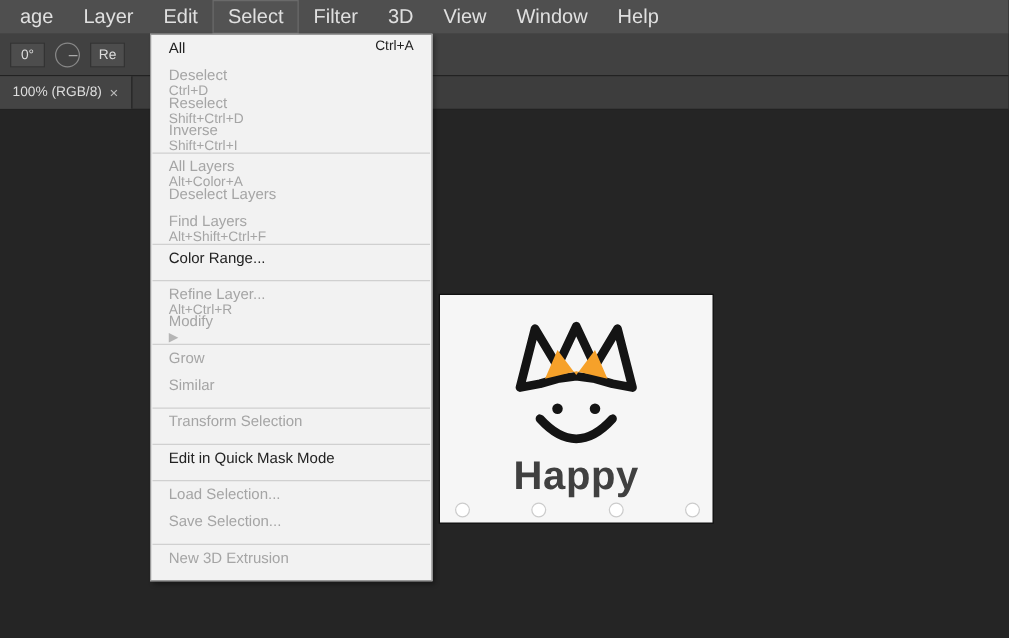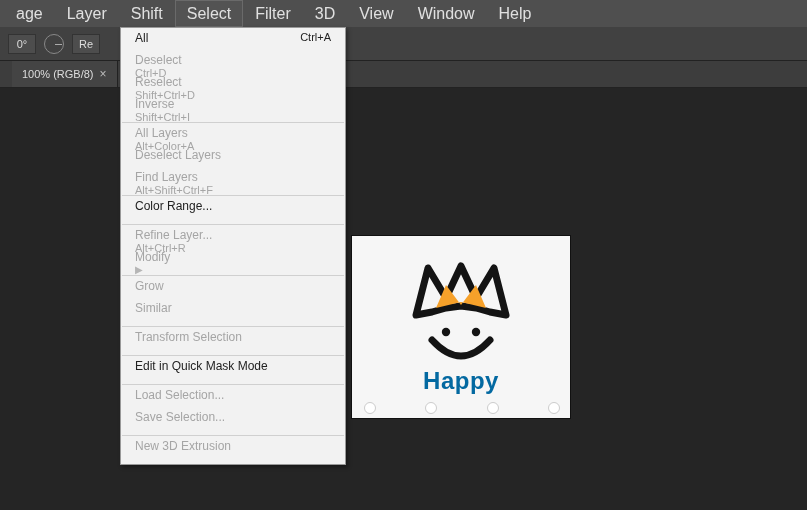--- a/index.html
+++ b/index.html
@@ -12,47 +12,47 @@
 
   
   .optionsbar { height: 34px; background: #414141; border-bottom: 1px solid #222; display: flex; align-items: center; color: #ddd; font-size: 11px; padding: 0 8px; gap: 8px; }
   .deg-input { width: 28px; height: 20px; background: #4d4d4d; border: 1px solid #333; color: #ddd; text-align: center; font-size: 11px; }
   .dial { width: 20px; height: 20px; border: 1px solid #888; border-radius: 50%; position: relative; }
   .dial::after { content:""; position:absolute; width:7px; height:1px; background:#aaa; top:9px; left:10px; }
   .opt-btn { height: 20px; background: #4d4d4d; border: 1px solid #333; color: #ddd; font-size: 11px; padding: 0 6px; line-height: 18px; }
 
   
   .tabrow { height: 27px; background: #3d3d3d; border-bottom: 1px solid #222; display: flex; align-items: stretch; }
-  .doctab { display: flex; align-items: center; color: #ddd; font-size: 11px; background: #444; padding: 0 10px; border-right: 1px solid #222; gap: 6px; margin-left: 12px; }
+  .doctab { display: flex; align-items: center; color: #ddd; font-size: 11px; background: #444; padding: 0 10px; border-right: 1px solid #222; gap: 6px; }
   .doctab .x { color: #bbb; font-size: 12px; }
 
   
   .workspace { position: relative; width: 807px; height: calc(510px - 27px - 34px - 27px); background: #252525; }
   .canvas { position: absolute; left: 352px; top: 148px; width: 218px; height: 182px; background:#f6f6f6; box-shadow: 0 0 0 1px #111; }
   .canvas-inner { position:absolute; inset:0; display:flex; flex-direction:column; align-items:center; justify-content:center; gap:2px; }
-  .logo-text { font-family: Chalkboard, 'Comic Sans MS', cursive, sans-serif; font-weight: 700; font-size: 24px; color:#0369a1; letter-spacing:0.5px; }
+  .logo-text { font-family: Chalkboard, 'Comic Sans MS', cursive, sans-serif; font-weight: 700; font-size: 32px; color:#404040; letter-spacing:0.5px; }
   .handles { position:absolute; left:12px; bottom:4px; width:196px; display:flex; justify-content:space-between; }
   .handle { width:12px; height:12px; border-radius:50%; background:#fff; border:1px solid #ccc; }
 
   
   .dropdown { position: absolute; left: 120px; top: 27px; width: 226px; background: #f2f2f2; border: 1px solid #999; box-shadow: 2px 2px 4px rgba(0,0,0,0.4); z-index: 50; padding: 3px 0; }
   .dd-item { display:flex; justify-content:space-between; height: 22px; padding: 0 14px; font-size: 12px; color: #222; cursor: default; }
   .dd-item.disabled { color: #a5a5a5; flex-direction: column; }
   .dd-sep { height:1px; background:#d0d0d0; margin: 3px 1px; }
   .dd-arrow { font-size: 10px; color:#666; }
   .dd-item.disabled .dd-arrow { color:#b5b5b5; }
   .shortcut { font-size: 11px; }
 </style>
 </head>
 <body>
 
 <div class="menubar" id="menubar">
     <div class="menu-item">age</div>
     <div class="menu-item">Layer</div>
-    <div class="menu-item">Shift</div>
+    <div class="menu-item">Edit</div>
     <div class="menu-item open">Select</div>
     <div class="menu-item">Filter</div>
     <div class="menu-item">3D</div>
     <div class="menu-item">View</div>
     <div class="menu-item">Window</div>
     <div class="menu-item">Help</div>
   </div>
 
 <div class="optionsbar">
   <input class="deg-input" value="0°" style="">

